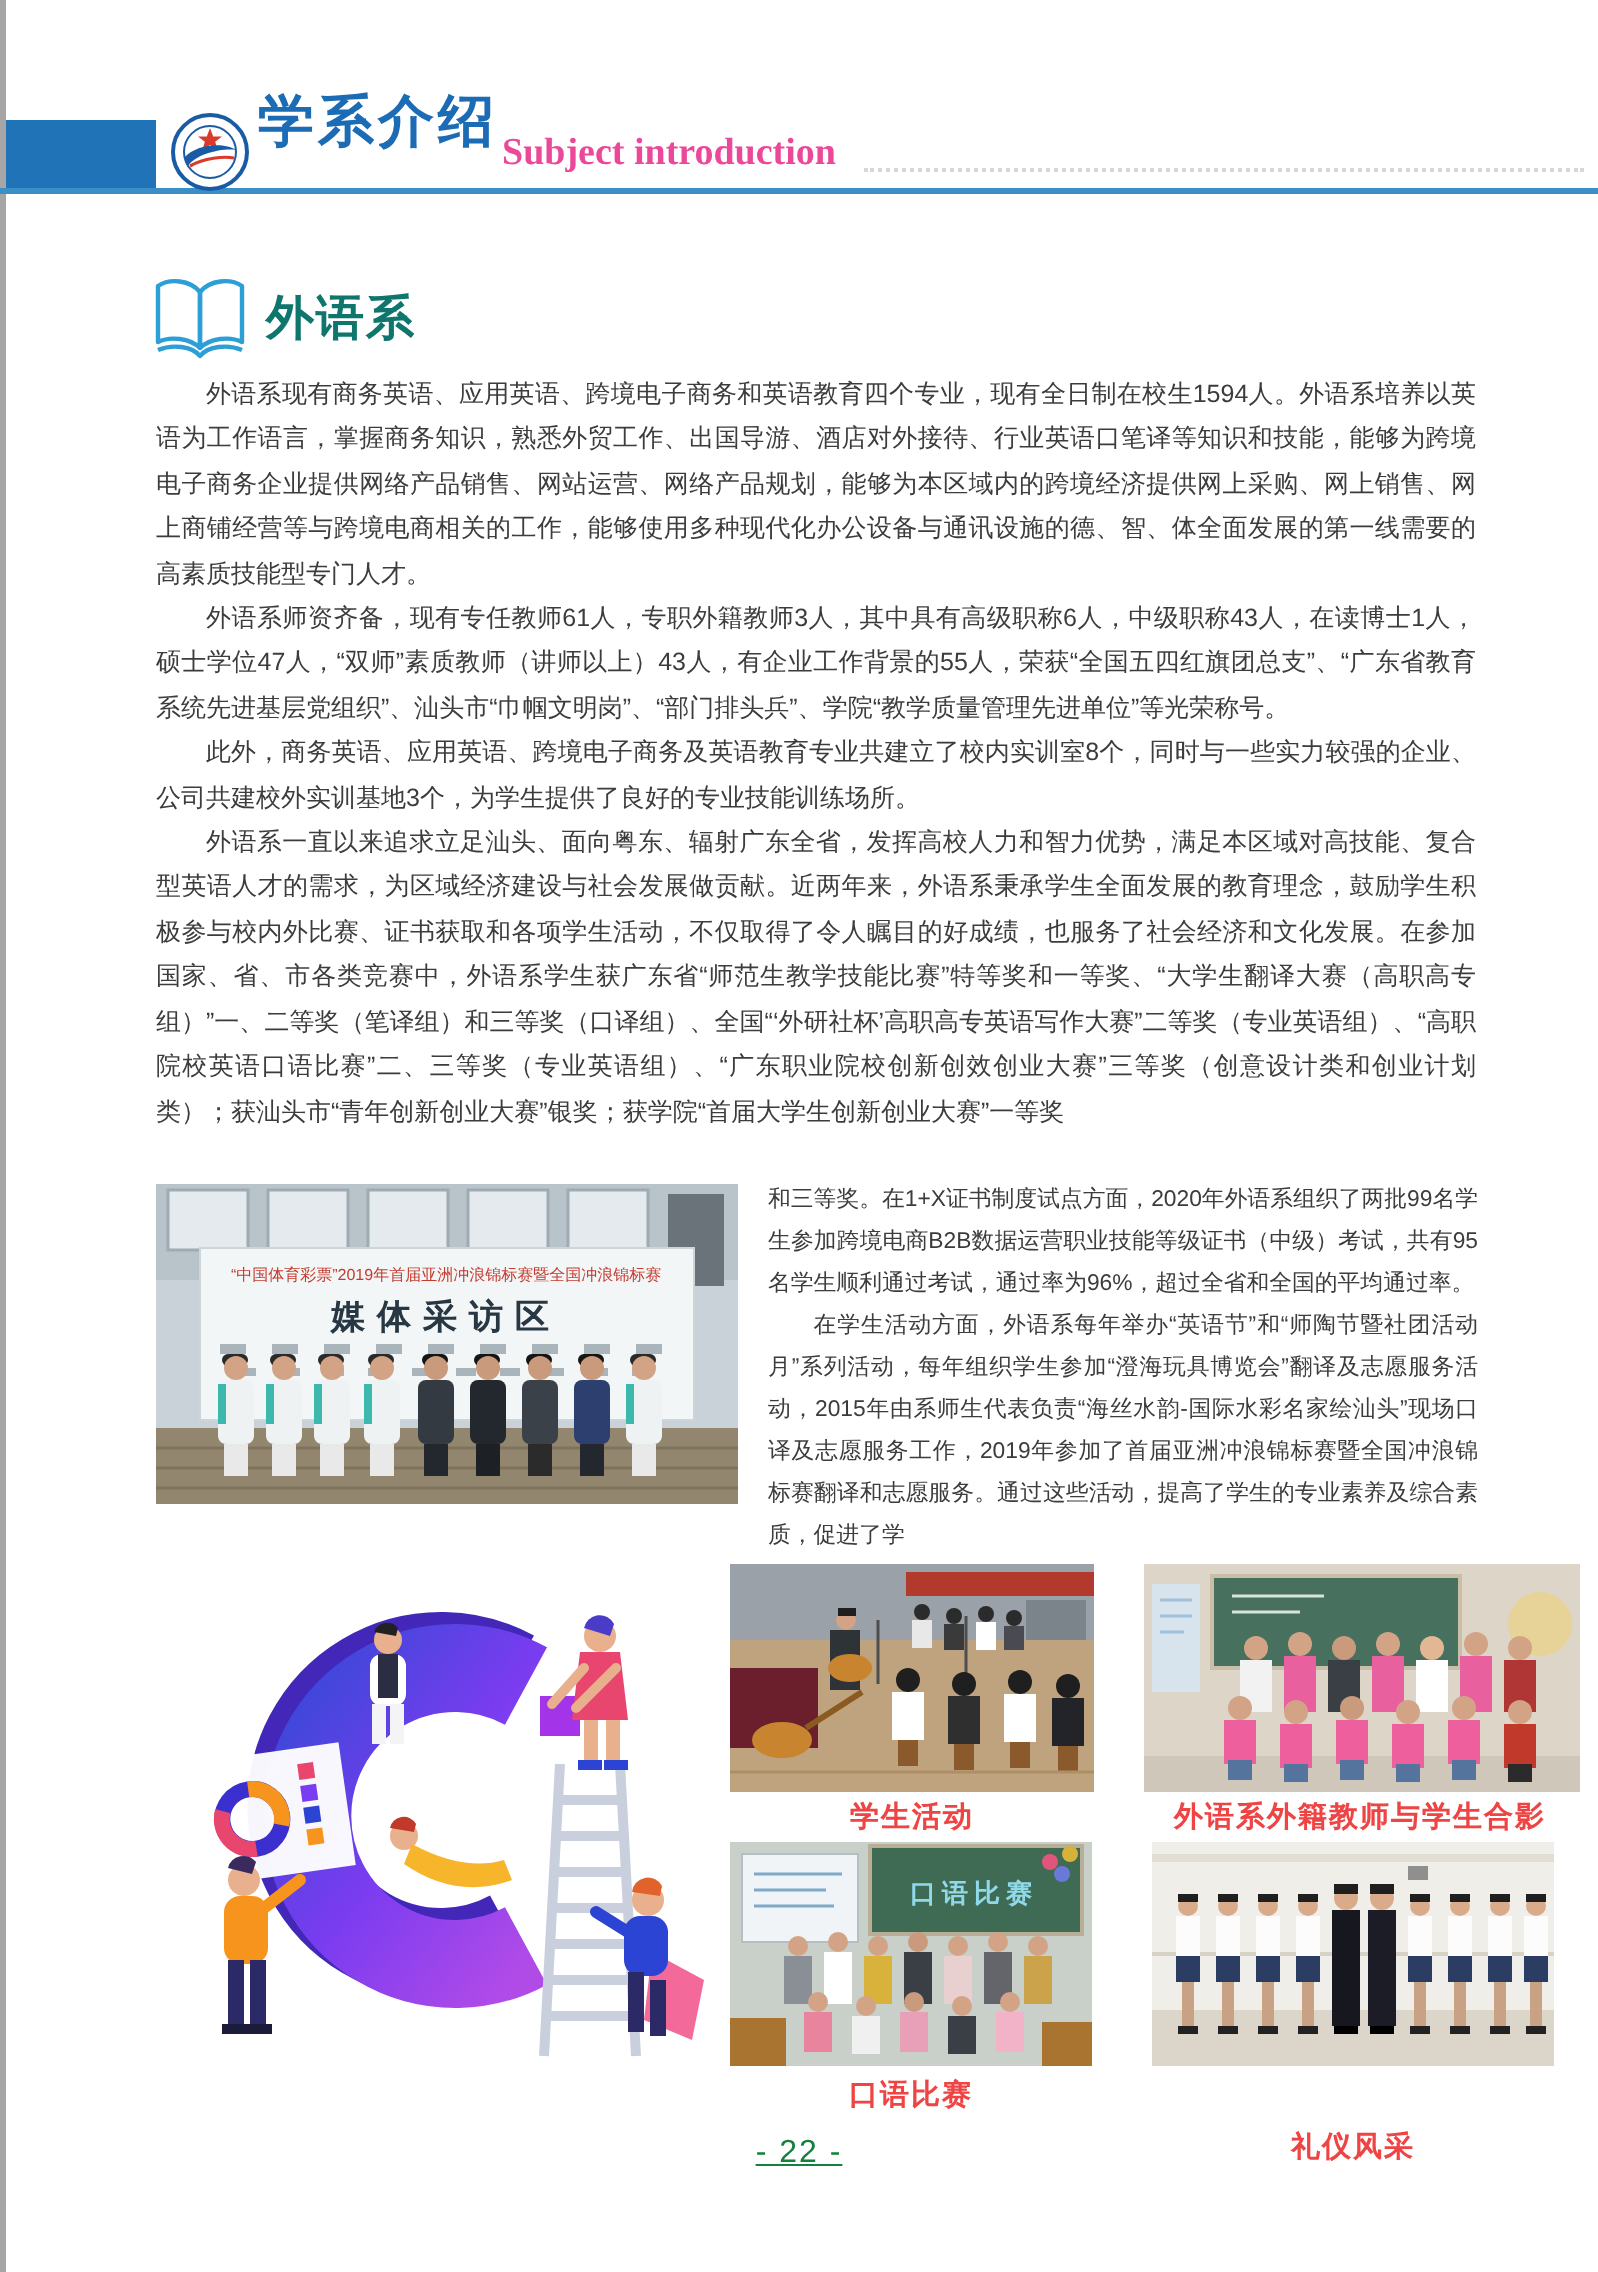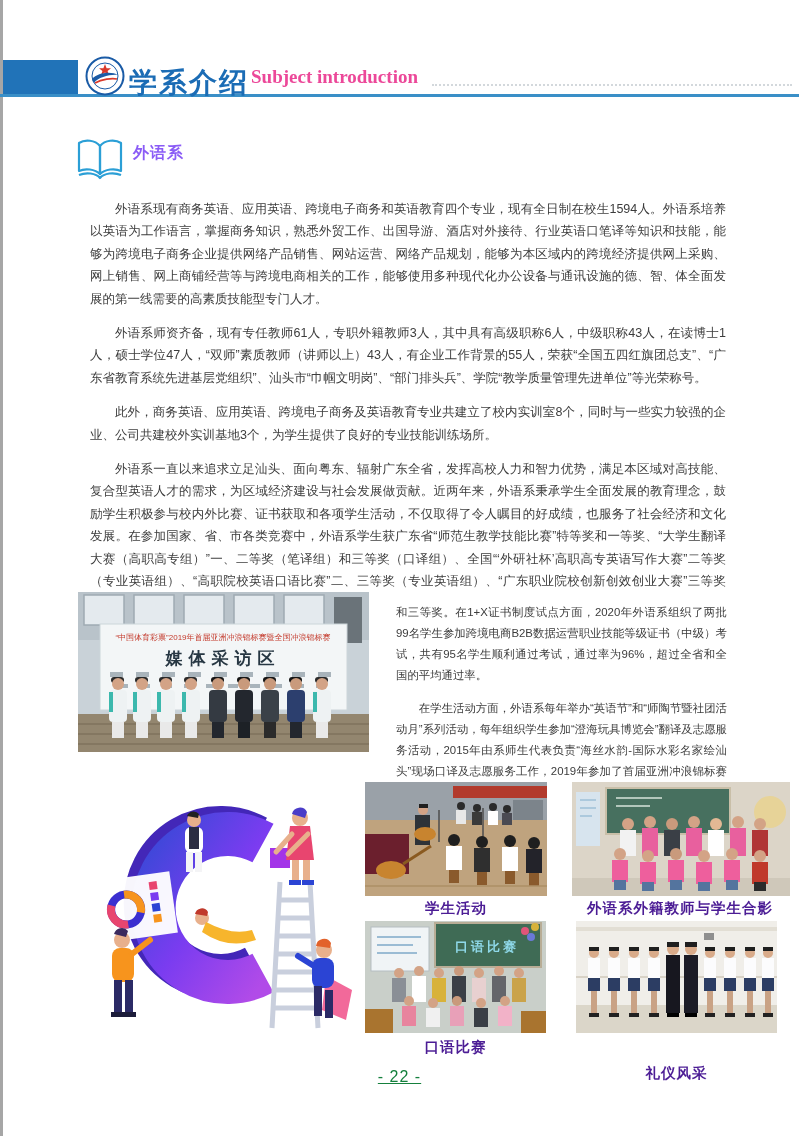--- a/index.html
+++ b/index.html
@@ -6,45 +6,45 @@
   #page{position:relative;width:799px;height:1136px;background:#ffffff;overflow:hidden;
         font-family:"Liberation Sans",sans-serif;}
   .abs{position:absolute;}
   
   #page-edge{left:0;top:0;width:3px;height:1136px;background:#a6a6a6;}
   
   #header-block{left:3px;top:60px;width:75px;height:35px;background:#2173b8;}
   #header-rule{left:0;top:94px;width:799px;height:3px;background:#3a8fc7;}
   #header-dotted{left:432px;top:84px;width:360px;border-top:2px dotted #d3d8dc;height:0;}
   #logo{left:85px;top:56px;width:40px;height:40px;}
-  #title-cn{left:129px;top:64px;font-size:28px;font-weight:bold;color:#1b6cb5;letter-spacing:2px;}
+  #title-cn{left:129px;top:42px;font-size:28px;font-weight:bold;color:#1b6cb5;letter-spacing:2px;}
   #title-en{left:251px;top:66px;font-size:19px;font-weight:bold;color:#ec4899;
             font-family:"Liberation Serif",serif;}
   
   #book-icon{left:76px;top:136px;width:48px;height:46px;}
-  #section-title{left:133px;top:143px;font-size:16px;font-weight:bold;color:#8b5cf6;letter-spacing:1px;}
+  #section-title{left:133px;top:143px;font-size:24px;font-weight:bold;color:#0f766e;letter-spacing:1px;}
   
   .bodytext{color:#3c3c3c;text-align:justify;}
   #article-main{left:78px;top:186px;width:660px;height:404px;overflow:hidden;
                 font-size:12.5px;line-height:22.4px;}
-  #article-main p,#article-right p{margin:12px;text-indent:2em;}
+  #article-main p,#article-right p{margin:0;text-indent:2em;}
   #article-right{left:384px;top:590px;width:355px;height:192px;overflow:hidden;
                  font-size:11.4px;line-height:21px;}
   #article-right .noindent{text-indent:0;}
   #article-tail{left:78px;top:755px;width:660px;font-size:12.5px;line-height:22px;}
   
   #media-photo{left:78px;top:592px;width:291px;height:160px;overflow:hidden;}
   
   .gphoto{overflow:hidden;}
   #illustration{left:74px;top:790px;width:288px;height:250px;}
   #photo-activity{left:365px;top:782px;width:182px;height:114px;}
   #photo-teachers{left:572px;top:782px;width:218px;height:114px;}
   #photo-oral{left:365px;top:921px;width:181px;height:112px;}
   #photo-etiquette{left:576px;top:921px;width:201px;height:112px;}
-  .gcaption{font-size:14.5px;font-weight:bold;color:#4c1d95;text-align:center;letter-spacing:1px;}
+  .gcaption{font-size:14.5px;font-weight:bold;color:#ef4444;text-align:center;letter-spacing:1px;}
   #cap-activity{left:365px;top:899px;width:182px;}
   #cap-teachers{left:560px;top:899px;width:240px;}
   #cap-oral{left:365px;top:1038px;width:181px;}
   #cap-etiquette{left:576px;top:1038px;width:201px;margin-top:26px;}
   
   #page-number{left:0;top:1068px;width:799px;text-align:center;font-size:16px;
                color:#15803d;letter-spacing:1px;text-decoration:underline;}
   svg{display:block;}
 </style>
 </head>

